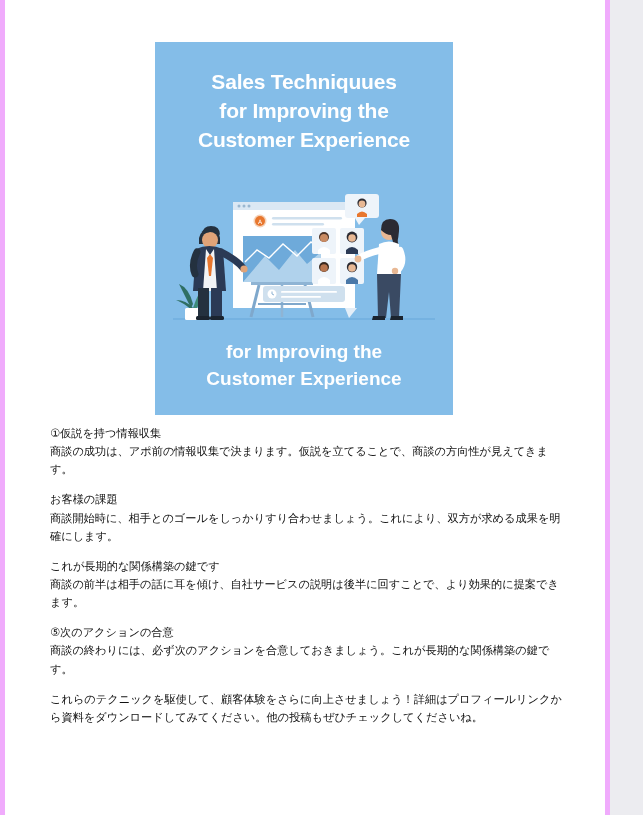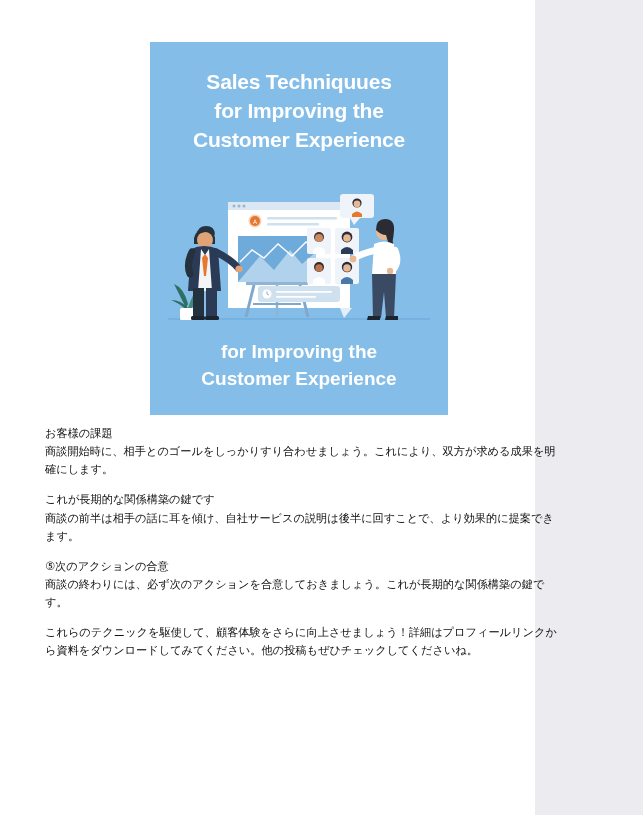--- a/index.html
+++ b/index.html
@@ -8,23 +8,23 @@
     background: #ececf0;
   }
   body {
     width: 643px;
     height: 815px;
     overflow: hidden;
     font-family: "Liberation Sans", "DejaVu Sans", sans-serif;
   }
 
   #page-viewer {
-    width: 535px;
+    width: 610px;
     height: 815px;
-    background: #ffffff;
+    background: #f0abfc;
     display: flex;
     justify-content: center;
   }
 
   #page-sheet {
     width: 600px;
     height: 815px;
     background: #ffffff;
     position: relative;
     box-sizing: border-box;
@@ -236,20 +236,24 @@
 
       <div class="hero-footer">
         <span class="l">for Improving the</span>
         <span class="l">Customer Experience</span>
       </div>
     </div>
 
     <div class="post-body">
 
 
+      <div class="block">
+        <p class="block-heading">①仮説を持つ情報収集</p>
+        <p class="block-text">商談の成功は、アポ前の情報収集で決まります。仮説を立てることで、商談の方向性が見えてきます。</p>
+      </div>
 
       <div class="block">
         <p class="block-heading">お客様の課題</p>
         <p class="block-text">商談開始時に、相手とのゴールをしっかりすり合わせましょう。これにより、双方が求める成果を明確にします。</p>
       </div>
 
 
       <div class="block">
         <p class="block-heading">これが長期的な関係構築の鍵です</p>
         <p class="block-text">商談の前半は相手の話に耳を傾け、自社サービスの説明は後半に回すことで、より効果的に提案できます。</p>

